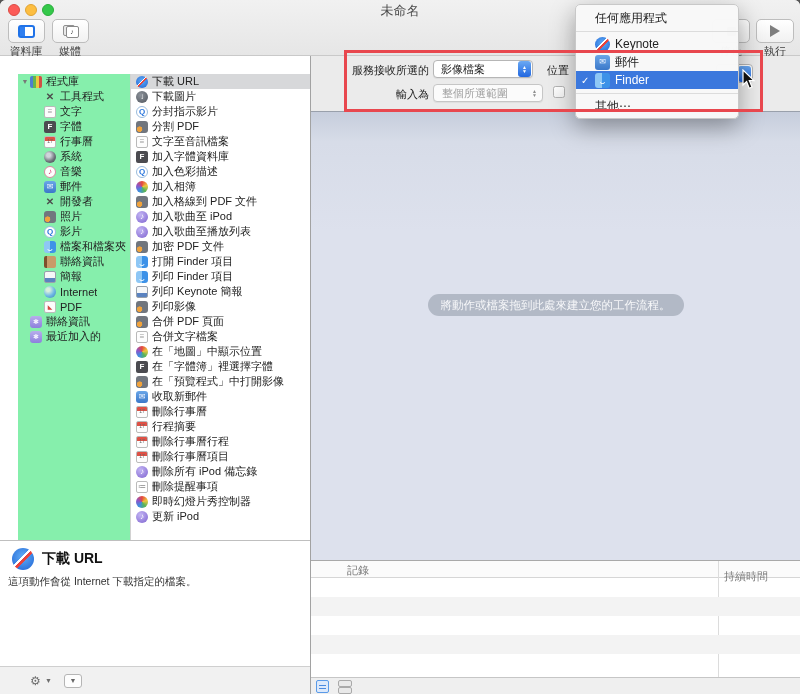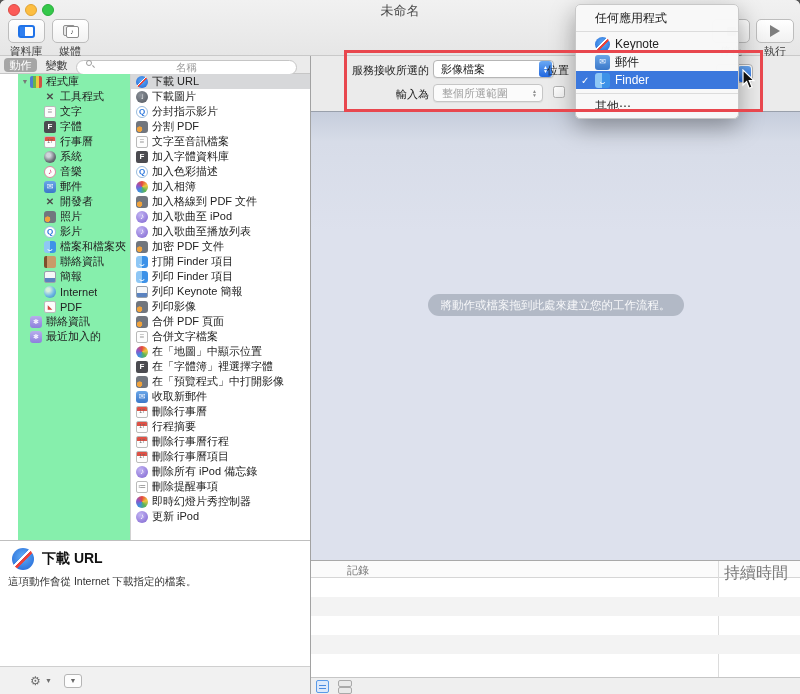--- a/index.html
+++ b/index.html
@@ -85,21 +85,21 @@
   .cb{position:absolute;width:12px;height:12px;border:1px solid #b3b3b3;border-radius:2.5px;background:linear-gradient(#fff,#f3f3f3);}
   .canvas{position:absolute;left:0;top:56px;width:100%;height:448px;
     background:linear-gradient(#c6cddc 0px,#d7dce8 30px,#dde1ed 120px,#dde1ed);
     display:flex;justify-content:center;}
   .pill{margin-top:182px;height:22px;padding:0 13px;border-radius:11px;background:#b2b9c6;
     font-size:11.5px;color:#f6f7f9;display:flex;align-items:center;}
   
   .log{position:absolute;left:0;top:504px;width:100%;height:117px;background:#fff;border-top:1px solid #a9a9a9;}
   .loghead{position:absolute;left:0;top:0;width:100%;height:17px;background:#fbfbfb;border-bottom:1px solid #d6d6d6;}
   .loghead .h1{position:absolute;left:7px;top:2px;font-size:11px;color:#7a7a7a;margin-left:29px;}
-  .loghead .h2{position:absolute;left:413px;top:2px;font-size:16px;color:#7a7a7a;text-align:right;}
+  .loghead .h2{position:absolute;left:413px;top:8px;font-size:11px;color:#7a7a7a;text-align:right;}
   .coldiv{position:absolute;left:407px;top:0;width:1px;height:100%;background:#dcdcdc;}
   .logbody{position:absolute;left:0;top:17px;width:100%;bottom:0;overflow:hidden;}
   .stripe{height:19px;}
   .stripe.alt{background:#f3f3f3;}
   .rfooter{position:absolute;left:0;top:621px;width:100%;height:17px;background:#efefef;border-top:1px solid #c6c6c6;}
   .vicon1{position:absolute;left:5px;top:2px;width:13px;height:13px;border:1px solid #5a9ae8;border-radius:2px;
     background:repeating-linear-gradient(#dce9fb 0 2px,#4a8ae0 2px 3px) content-box,#dce9fb;padding:2px;}
   .vicon2{position:absolute;left:27px;top:2px;width:13px;height:13px;}
   .vicon2::before,.vicon2::after{content:"";position:absolute;left:0;width:12px;height:5px;border:1px solid #a9a9a9;border-radius:2px;background:#e9e9e9;}
   .vicon2::before{top:0;} .vicon2::after{top:7px;}
@@ -145,28 +145,20 @@
     </div>
     <div class="tlabel" style="left:701px;">停止</div>
 
     <div class="tbtn" style="left:756px;width:38px;">
       <span class="ic-play"></span>
     </div>
     <div class="tlabel" style="left:745px;">執行</div>
   </div>
 
   <div class="left">
-    <div class="filter">
-      <div class="seg on" style="left:4px;">動作</div>
-      <div class="seg off" style="left:40px;">變數</div>
-      <div class="searchwrap">
-        <input placeholder="名稱" style="">
-      </div>
-      <span class="lens"></span>
-    </div>
     <div class="lists">
       <div class="sidebar" id="sidebar">
           <div class="srow lvl0">
             <span class="tri">▼</span>
             <span class="ic" style="background: linear-gradient(90deg, rgb(77, 127, 208) 0px, rgb(77, 127, 208) 25%, rgb(100, 181, 78) 25%, rgb(100, 181, 78) 50%, rgb(236, 200, 63) 50%, rgb(236, 200, 63) 75%, rgb(208, 80, 69) 75%); border-radius: 2px;"></span>
             <span class="lbl">程式庫</span>
           </div>
           <div class="srow lvl1">
             <span class="ic" style="border-radius: 2px; color: rgb(76, 76, 76); font-size: 10px; font-weight: bold;">✕</span>
             <span class="lbl">工具程式</span>
@@ -371,21 +363,21 @@
     <div class="lfooter">
       <span class="gear">⚙</span>
       <span class="gearchev">▼</span>
       <span class="popbtn">▼</span>
     </div>
   </div>
 
   <div class="right">
     <div class="service">
       <div class="slabel" style="left:30px;top:7px;width:88px;text-align:right;">服務接收所選的</div>
-      <div class="popup" style="left:122px;top:4px;width:121px;">
+      <div class="popup" style="left:122px;top:4px;width:100px;">
         <span>影像檔案</span>
         <span class="sp"></span>
           <span class="stepper">
             <i>▲</i>
             <i>▼</i>
           </span>
       </div>
       <div class="slabel" style="left:236px;top:7px;">位置</div>
 
       <div class="slabel" style="left:30px;top:31px;width:88px;text-align:right;">輸入為</div>

